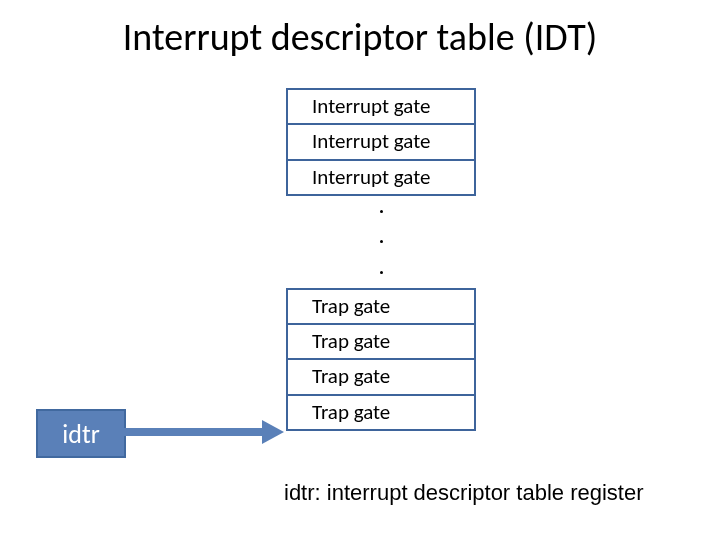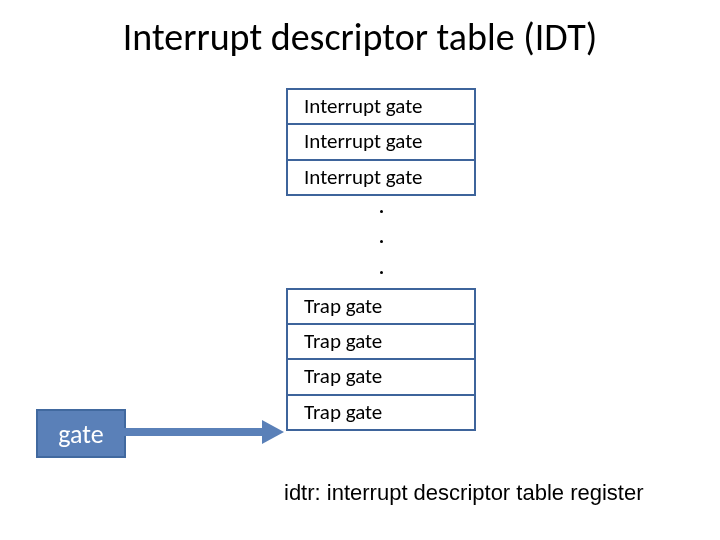--- a/index.html
+++ b/index.html
@@ -27,21 +27,21 @@
   .table {
     position: absolute;
     top: 88px;
     left: 286px;
     width: 190px;
   }
   .cell {
     border: 2px solid #3e649b;
     background: #fff;
     font-size: 21px;
-    padding: 3px 8px 4px 16px;
+    padding: 3px 8px 4px 24px;
     margin-top: -2px;
     text-align: left;
     line-height: 1.25;
   }
   .cell:first-child { margin-top: 0; }
   .dots {
     height: 92px;
     margin-top: -2px;
     border: 2px solid transparent;
     display: flex;
@@ -118,21 +118,21 @@
       <div class="dot"></div>
       <div class="dot"></div>
       <div class="dot"></div>
     </div>
     <div class="cell">Trap gate</div>
     <div class="cell">Trap gate</div>
     <div class="cell">Trap gate</div>
     <div class="cell">Trap gate</div>
   </div>
 
-  <div class="idtr-box">gate</div>
+  <div class="idtr-box">idtr</div>
 
   <div class="arrow">
     <div class="arrow-line"></div>
     <div class="arrow-head"></div>
   </div>
 
   <div class="caption">idtr: interrupt descriptor table register</div>
 
 </div>
 

